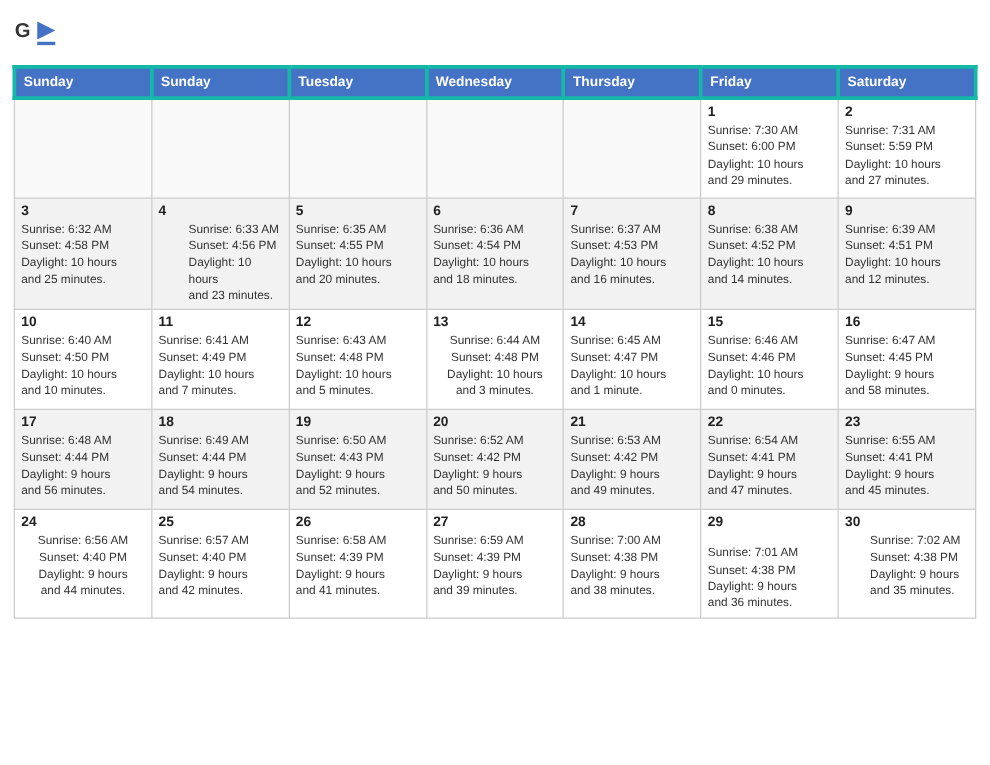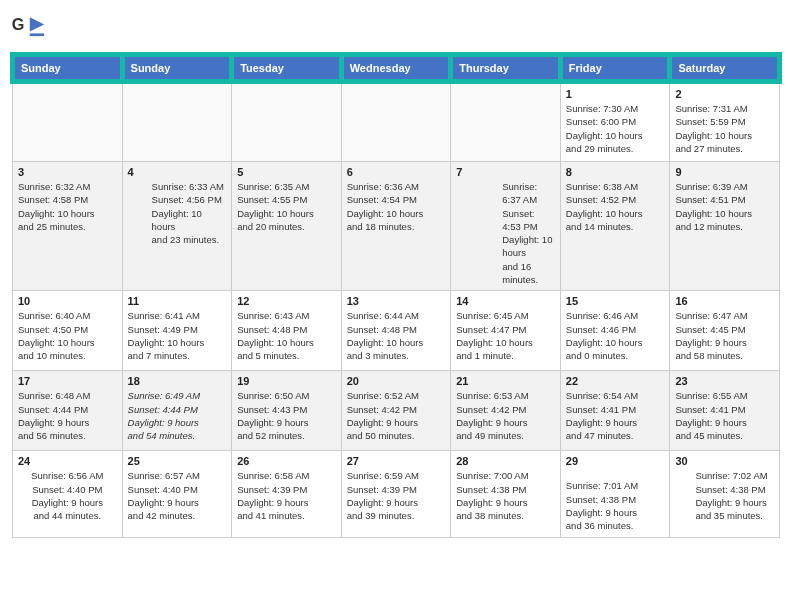--- a/index.html
+++ b/index.html
@@ -47,21 +47,21 @@
       width: 100%;
       border-collapse: collapse;
       font-size: 10px;
     }
     thead th {
       background: #4472c4;
       color: #fff;
       text-align: left;
       padding: 5px 6px;
       font-size: 11px;
-      border: 5px solid #14b8a6;
+      border: 3px solid #14b8a6;
     }
     tbody td {
       border: 1px solid #ccc;
       vertical-align: top;
       padding: 4px 5px;
       width: 14.28%;
       height: 80px;
       background: #fff;
     }
     tbody tr:nth-child(even) td {
@@ -166,21 +166,21 @@
         </td>
         <td>
           <span class="day-number">6</span>
           <div class="day-info" style="white-space: pre-line;">Sunrise: 6:36 AM
 Sunset: 4:54 PM
 Daylight: 10 hours
 and 18 minutes.</div>
         </td>
         <td>
           <span class="day-number">7</span>
-          <div class="day-info" style="white-space: pre-line; margin-left: 46px;">Sunrise: 6:37 AM
+          <div class="day-info" style="white-space: pre-line;">Sunrise: 6:37 AM
 Sunset: 4:53 PM
 Daylight: 10 hours
 and 16 minutes.</div>
         </td>
         <td>
           <span class="day-number">8</span>
           <div class="day-info" style="white-space: pre-line;">Sunrise: 6:38 AM
 Sunset: 4:52 PM
 Daylight: 10 hours
 and 14 minutes.</div>
@@ -210,21 +210,21 @@
         </td>
         <td>
           <span class="day-number">12</span>
           <div class="day-info" style="white-space: pre-line;">Sunrise: 6:43 AM
 Sunset: 4:48 PM
 Daylight: 10 hours
 and 5 minutes.</div>
         </td>
         <td>
           <span class="day-number">13</span>
-          <div class="day-info" style="white-space: pre-line;">Sunrise: 6:44 AM
+          <div class="day-info" style="white-space: pre-line; text-align: center;">Sunrise: 6:44 AM
 Sunset: 4:48 PM
 Daylight: 10 hours
 and 3 minutes.</div>
         </td>
         <td>
           <span class="day-number">14</span>
           <div class="day-info" style="white-space: pre-line;">Sunrise: 6:45 AM
 Sunset: 4:47 PM
 Daylight: 10 hours
 and 1 minute.</div>
@@ -247,21 +247,21 @@
       <tr>
         <td>
           <span class="day-number">17</span>
           <div class="day-info" style="white-space: pre-line;">Sunrise: 6:48 AM
 Sunset: 4:44 PM
 Daylight: 9 hours
 and 56 minutes.</div>
         </td>
         <td>
           <span class="day-number">18</span>
-          <div class="day-info" style="white-space: pre-line; font-style: italic;">Sunrise: 6:49 AM
+          <div class="day-info" style="white-space: pre-line;">Sunrise: 6:49 AM
 Sunset: 4:44 PM
 Daylight: 9 hours
 and 54 minutes.</div>
         </td>
         <td>
           <span class="day-number">19</span>
           <div class="day-info" style="white-space: pre-line;">Sunrise: 6:50 AM
 Sunset: 4:43 PM
 Daylight: 9 hours
 and 52 minutes.</div>

